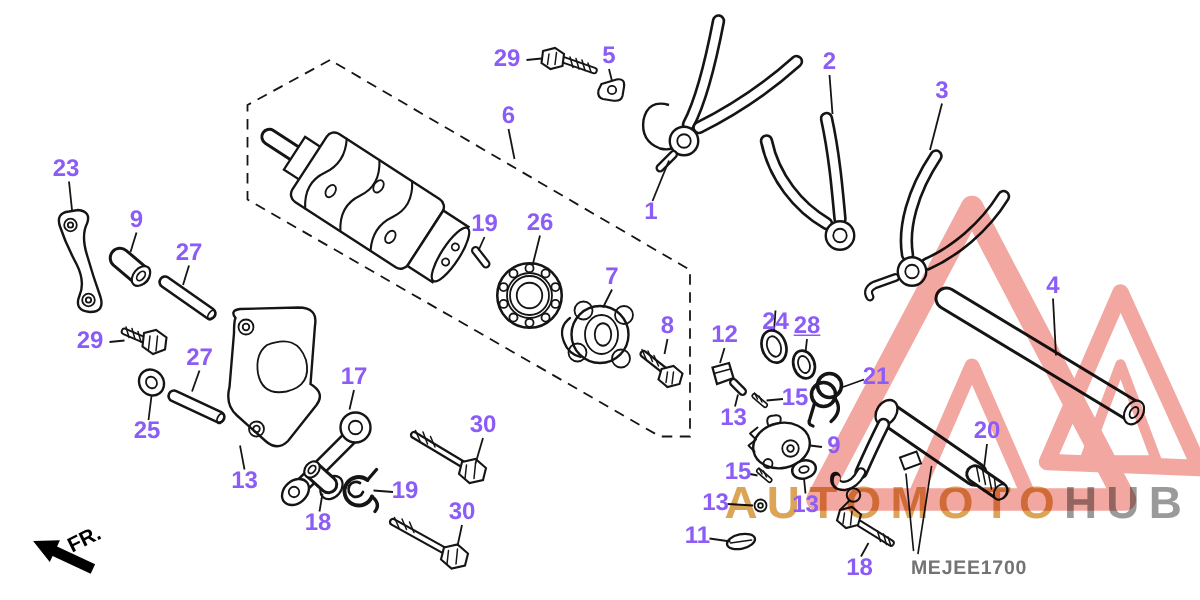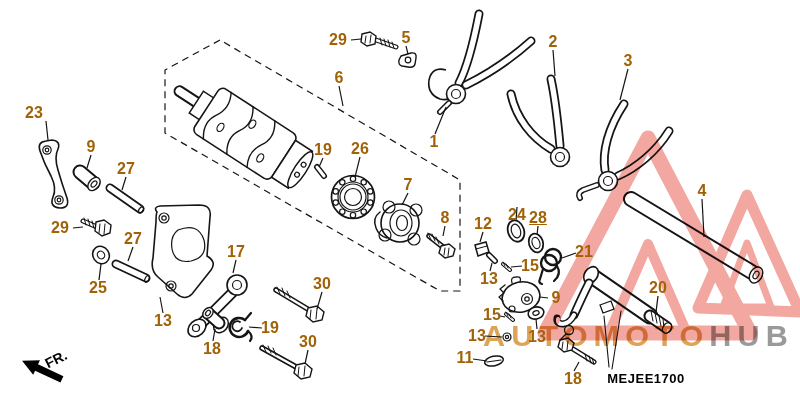--- a/index.html
+++ b/index.html
@@ -6,23 +6,23 @@
   #stage{position:relative;width:800px;height:400px;background:#ffffff;overflow:hidden;
          font-family:"Liberation Sans",sans-serif;}
   #art{position:absolute;left:0;top:0;}
   .wm{mix-blend-mode:multiply;}
   #wm-text{position:absolute;left:483px;top:321px;white-space:nowrap;
            font-weight:bold;font-size:30px;line-height:1;letter-spacing:6px;
            transform:scaleX(1.02);transform-origin:left top;}
   #wm-left{color:var(--brand-left,#dca457);}
   #wm-right{color:var(--brand-right,#9a9a9a);}
   .callout{position:absolute;transform:translate(-50%,-50%);
-           font-weight:bold;font-size:16px;color:#a16207;}
+           font-weight:bold;font-size:16px;color:#8b5cf6;}
   #diagram-code{position:absolute;left:646px;top:378px;transform:translate(-50%,-50%);
-                font-weight:bold;font-size:13px;color:#000000;letter-spacing:.5px;}
+                font-weight:bold;font-size:13px;color:#737373;letter-spacing:.5px;}
   #fr-marker{position:absolute;left:56px;top:359px;transform:translate(-50%,-50%) rotate(-26deg);
              font-weight:bold;font-size:14px;color:#000;}
   .ln{stroke:#151515;fill:none;stroke-linecap:round;stroke-linejoin:round;}
   .wh{stroke:#ffffff;fill:none;stroke-linecap:round;stroke-linejoin:round;}
   .fw{fill:#ffffff;stroke:#151515;}
   .th{stroke:#151515;stroke-width:1.2;fill:none;}
 </style>
 </head>
 <body>
 
@@ -356,21 +356,21 @@
     <span id="wm-left">AUTOMOTO</span><span id="wm-right">HUB</span>
   </div>
 
   <div id="callouts">
       <div class="callout" style="left: 338px; top: 40px;">29</div>
       <div class="callout" style="left: 406px; top: 38px;">5</div>
       <div class="callout" style="left: 339px; top: 78px;">6</div>
       <div class="callout" style="left: 553px; top: 42px;">2</div>
       <div class="callout" style="left: 628px; top: 61px;">3</div>
       <div class="callout" style="left: 434px; top: 142px;">1</div>
-      <div class="callout" style="left: 34px; top: 113px;">23</div>
+      <div class="callout" style="left: 44px; top: 113px;">23</div>
       <div class="callout" style="left: 91px; top: 147px;">9</div>
       <div class="callout" style="left: 126px; top: 169px;">27</div>
       <div class="callout" style="left: 323px; top: 150px;">19</div>
       <div class="callout" style="left: 360px; top: 149px;">26</div>
       <div class="callout" style="left: 408px; top: 185px;">7</div>
       <div class="callout" style="left: 445px; top: 218px;">8</div>
       <div class="callout" style="left: 702px; top: 191px;">4</div>
       <div class="callout" style="left: 60px; top: 228px;">29</div>
       <div class="callout" style="left: 133px; top: 239px;">27</div>
       <div class="callout" style="left: 98px; top: 288px;">25</div>

